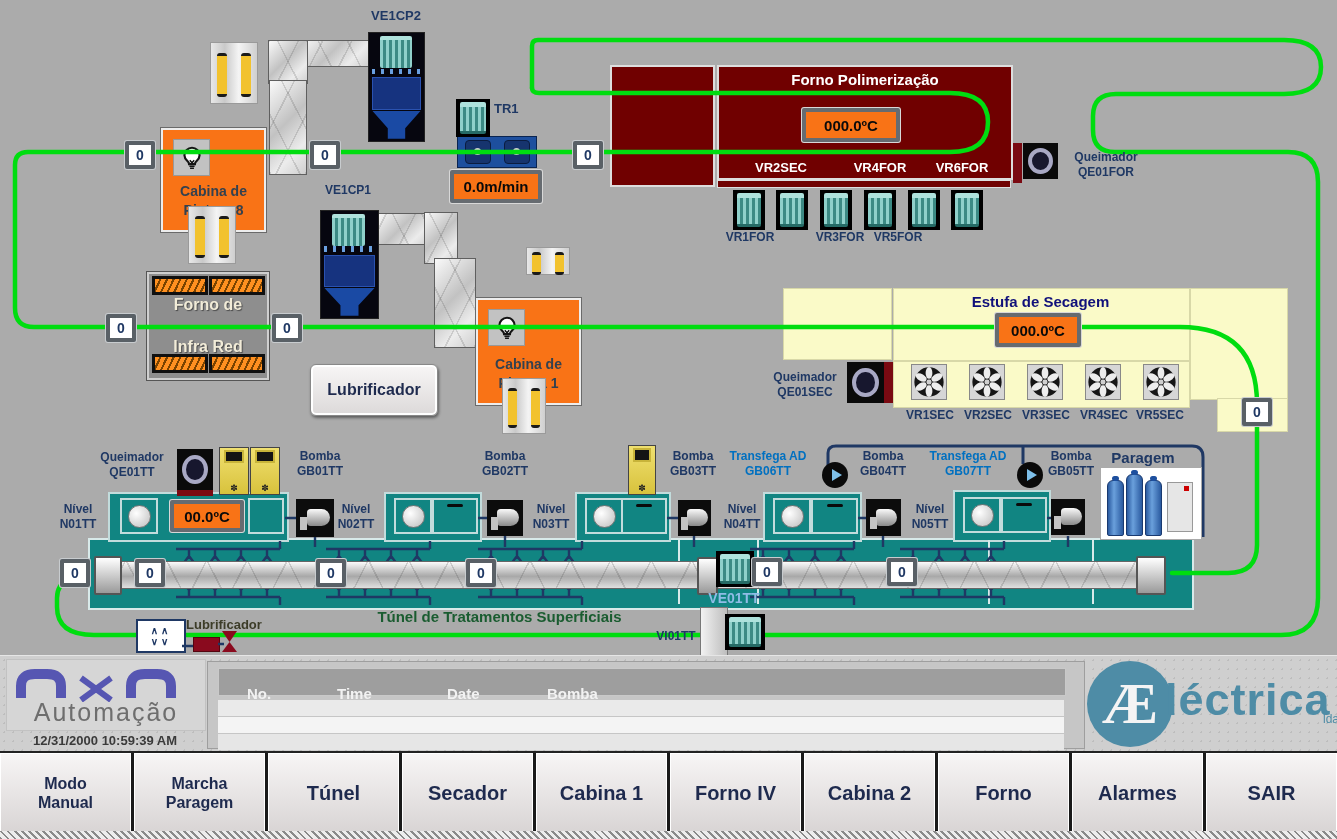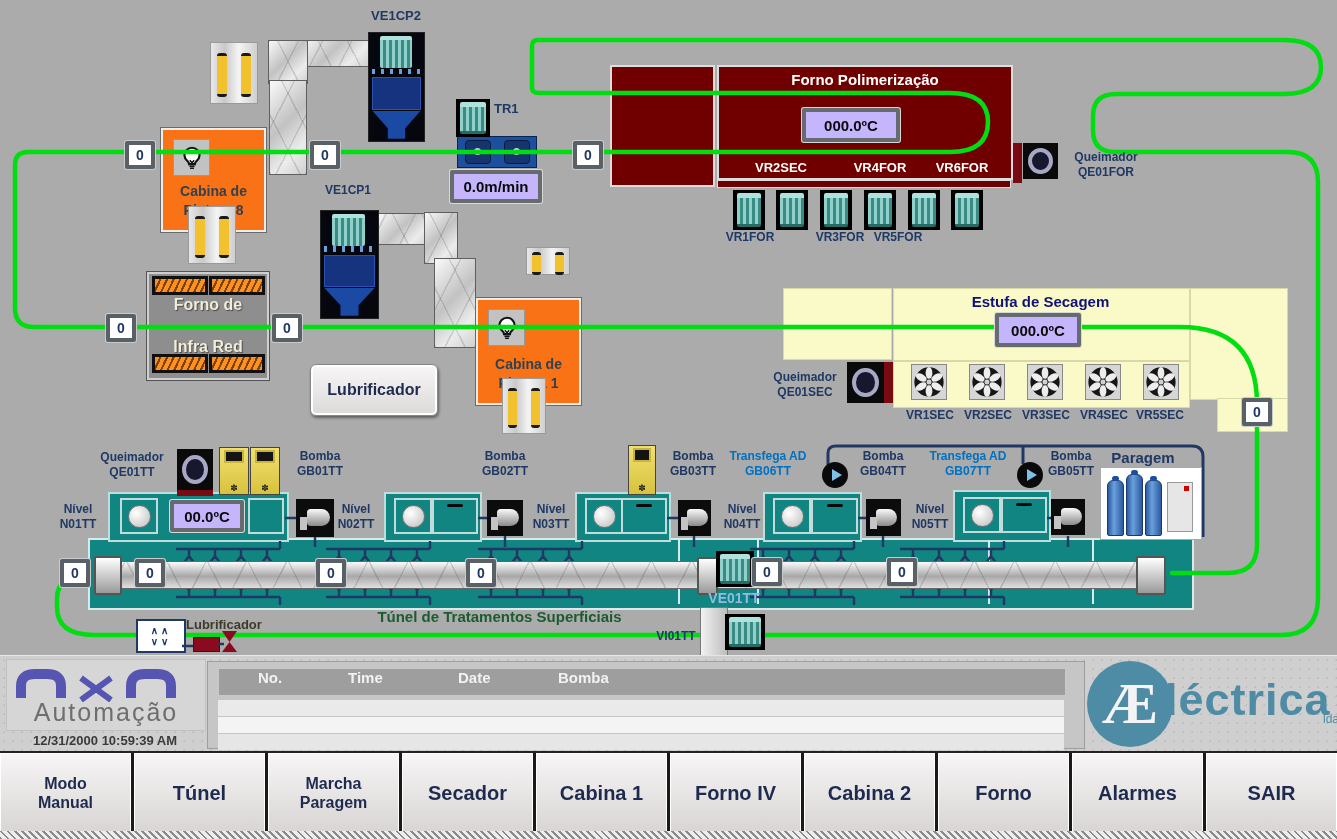--- a/index.html
+++ b/index.html
@@ -7,21 +7,21 @@
           font-family:"Liberation Sans",sans-serif;}
   .abs{position:absolute;}
   svg.layer{position:absolute;left:0;top:0;pointer-events:none;}
   
   .lbl{position:absolute;font-weight:bold;font-size:12px;color:#1f3864;text-align:center;line-height:1.25;z-index:10;white-space:nowrap;}
   .lbl span{display:block;}
   .lbl.blue{color:#0070c0;}
   .ind{position:absolute;z-index:11;width:22px;height:20px;background:#fff;border:4px solid #596066;
        box-shadow:0 0 0 1px #c8cccf;border-radius:2px;color:#1f3864;font-weight:bold;font-size:14px;
        text-align:center;line-height:20px;}
-  .disp{position:absolute;z-index:11;background:#c4b5fd;border:4px solid #666b70;box-shadow:0 0 0 1px #d8d8d8;
+  .disp{position:absolute;z-index:11;background:#f97316;border:4px solid #666b70;box-shadow:0 0 0 1px #d8d8d8;
         border-radius:2px;color:#0a0a0a;font-weight:bold;font-size:15px;display:flex;align-items:center;justify-content:center;}
   
   .cab{position:absolute;z-index:2;background:#f97316;border:1px solid #6a6a6a;box-shadow:inset 0 0 0 2px #ededed;margin-top:24px;}
   .lamp{position:absolute;left:12px;top:11px;width:35px;height:35px;background:#c2c2c2;border:1px solid #999;
         display:flex;align-items:center;justify-content:center;}
   .cabtxt{position:absolute;left:0;right:0;bottom:12px;text-align:center;font-weight:bold;font-size:14px;color:#33414f;line-height:1.35;}
   .cabtxt span{display:block;}
   .infra{position:absolute;z-index:2;background:#8e8e8e;border:2px solid #cfcfcf;box-shadow:0 0 0 1px #555;}
   .heat{position:absolute;background:repeating-linear-gradient(115deg,#ff9020 0 4px,#7a4300 4px 6px);border:3px solid #101010;}
   .infratxt{position:absolute;left:0;right:0;top:22px;bottom:22px;display:flex;flex-direction:column;justify-content:space-between;
@@ -92,21 +92,21 @@
         display:flex;flex-direction:column;align-items:center;justify-content:center;font-weight:bold;color:#1f3864;font-size:10px;line-height:1.1;letter-spacing:3px;}
   
   .footer{position:absolute;left:0;top:655px;width:1337px;height:96px;z-index:15;background:#cfcfcf;
         background-image:radial-gradient(circle,#bdbdbd 1px,transparent 1px);background-size:9px 9px;border-top:1px solid #e6e6e6;}
   .nxn{position:absolute;left:6px;top:3px;width:198px;height:70px;background:#d6d6d6;border:1px solid #c2c2c2;}
   .autotext{position:absolute;left:0;top:38px;width:198px;text-align:center;font-size:25px;color:#6e6e6e;letter-spacing:2px;}
   .dt{position:absolute;left:6px;top:77px;width:198px;text-align:center;font-weight:bold;font-size:13px;color:#3a3a3a;}
   .altable{position:absolute;left:207px;top:5px;width:876px;height:86px;background:#c6c6c6;border:1px solid #9e9e9e;}
   .alhead{position:absolute;left:10px;top:6px;width:846px;height:26px;background:#9e9e9e;border:1px solid #c9c9c9;
         color:#f2f2f2;font-weight:bold;font-size:15px;}
-  .alhead span{position:absolute;top:0;margin-left:11px;}
+  .alhead span{position:absolute;top:16px;}
   .alrow{position:absolute;left:10px;width:846px;height:16px;}
   .ae{position:absolute;left:1085px;top:2px;width:250px;height:92px;}
   .aecircle{position:absolute;left:2px;top:3px;width:86px;height:86px;border-radius:50%;background:#4e8ca6;color:#f4f4f4;
         display:flex;align-items:center;justify-content:center;font-family:"Liberation Serif",serif;font-size:56px;font-weight:bold;}
   .aename{position:absolute;left:80px;top:16px;font-size:45px;font-weight:bold;color:#4e8ca6;letter-spacing:1px;}
   .aesuffix{position:absolute;left:238px;top:54px;font-size:12px;color:#4e8ca6;}
   
   .navbtns{position:absolute;left:0;top:751px;width:1337px;height:80px;display:flex;background:#1a1a1a;border-top:2px solid #222;z-index:20;}
   .navbtn{flex:1;margin-right:3px;background:linear-gradient(#f7f5f5,#e6e3e3 55%,#d8d4d4);display:flex;flex-direction:column;
         align-items:center;justify-content:center;color:#1e2a4e;font-weight:bold;font-size:20px;line-height:1.15;cursor:pointer;
@@ -472,28 +472,28 @@
       <div class="aename">léctrica</div>
       <div class="aesuffix">lda</div>
     </div>
   </div>
 
   <div class="navbtns">
     <div class="navbtn two">
         <span>Modo</span>
         <span>Manual</span>
       </div>
-    <div class="navbtn">
-        <span>Túnel</span>
-      </div>
     <div class="navbtn two">
         <span>Marcha</span>
         <span>Paragem</span>
       </div>
     <div class="navbtn">
+        <span>Túnel</span>
+      </div>
+    <div class="navbtn">
         <span>Secador</span>
       </div>
     <div class="navbtn">
         <span>Cabina 1</span>
       </div>
     <div class="navbtn">
         <span>Forno IV</span>
       </div>
     <div class="navbtn">
         <span>Cabina 2</span>

